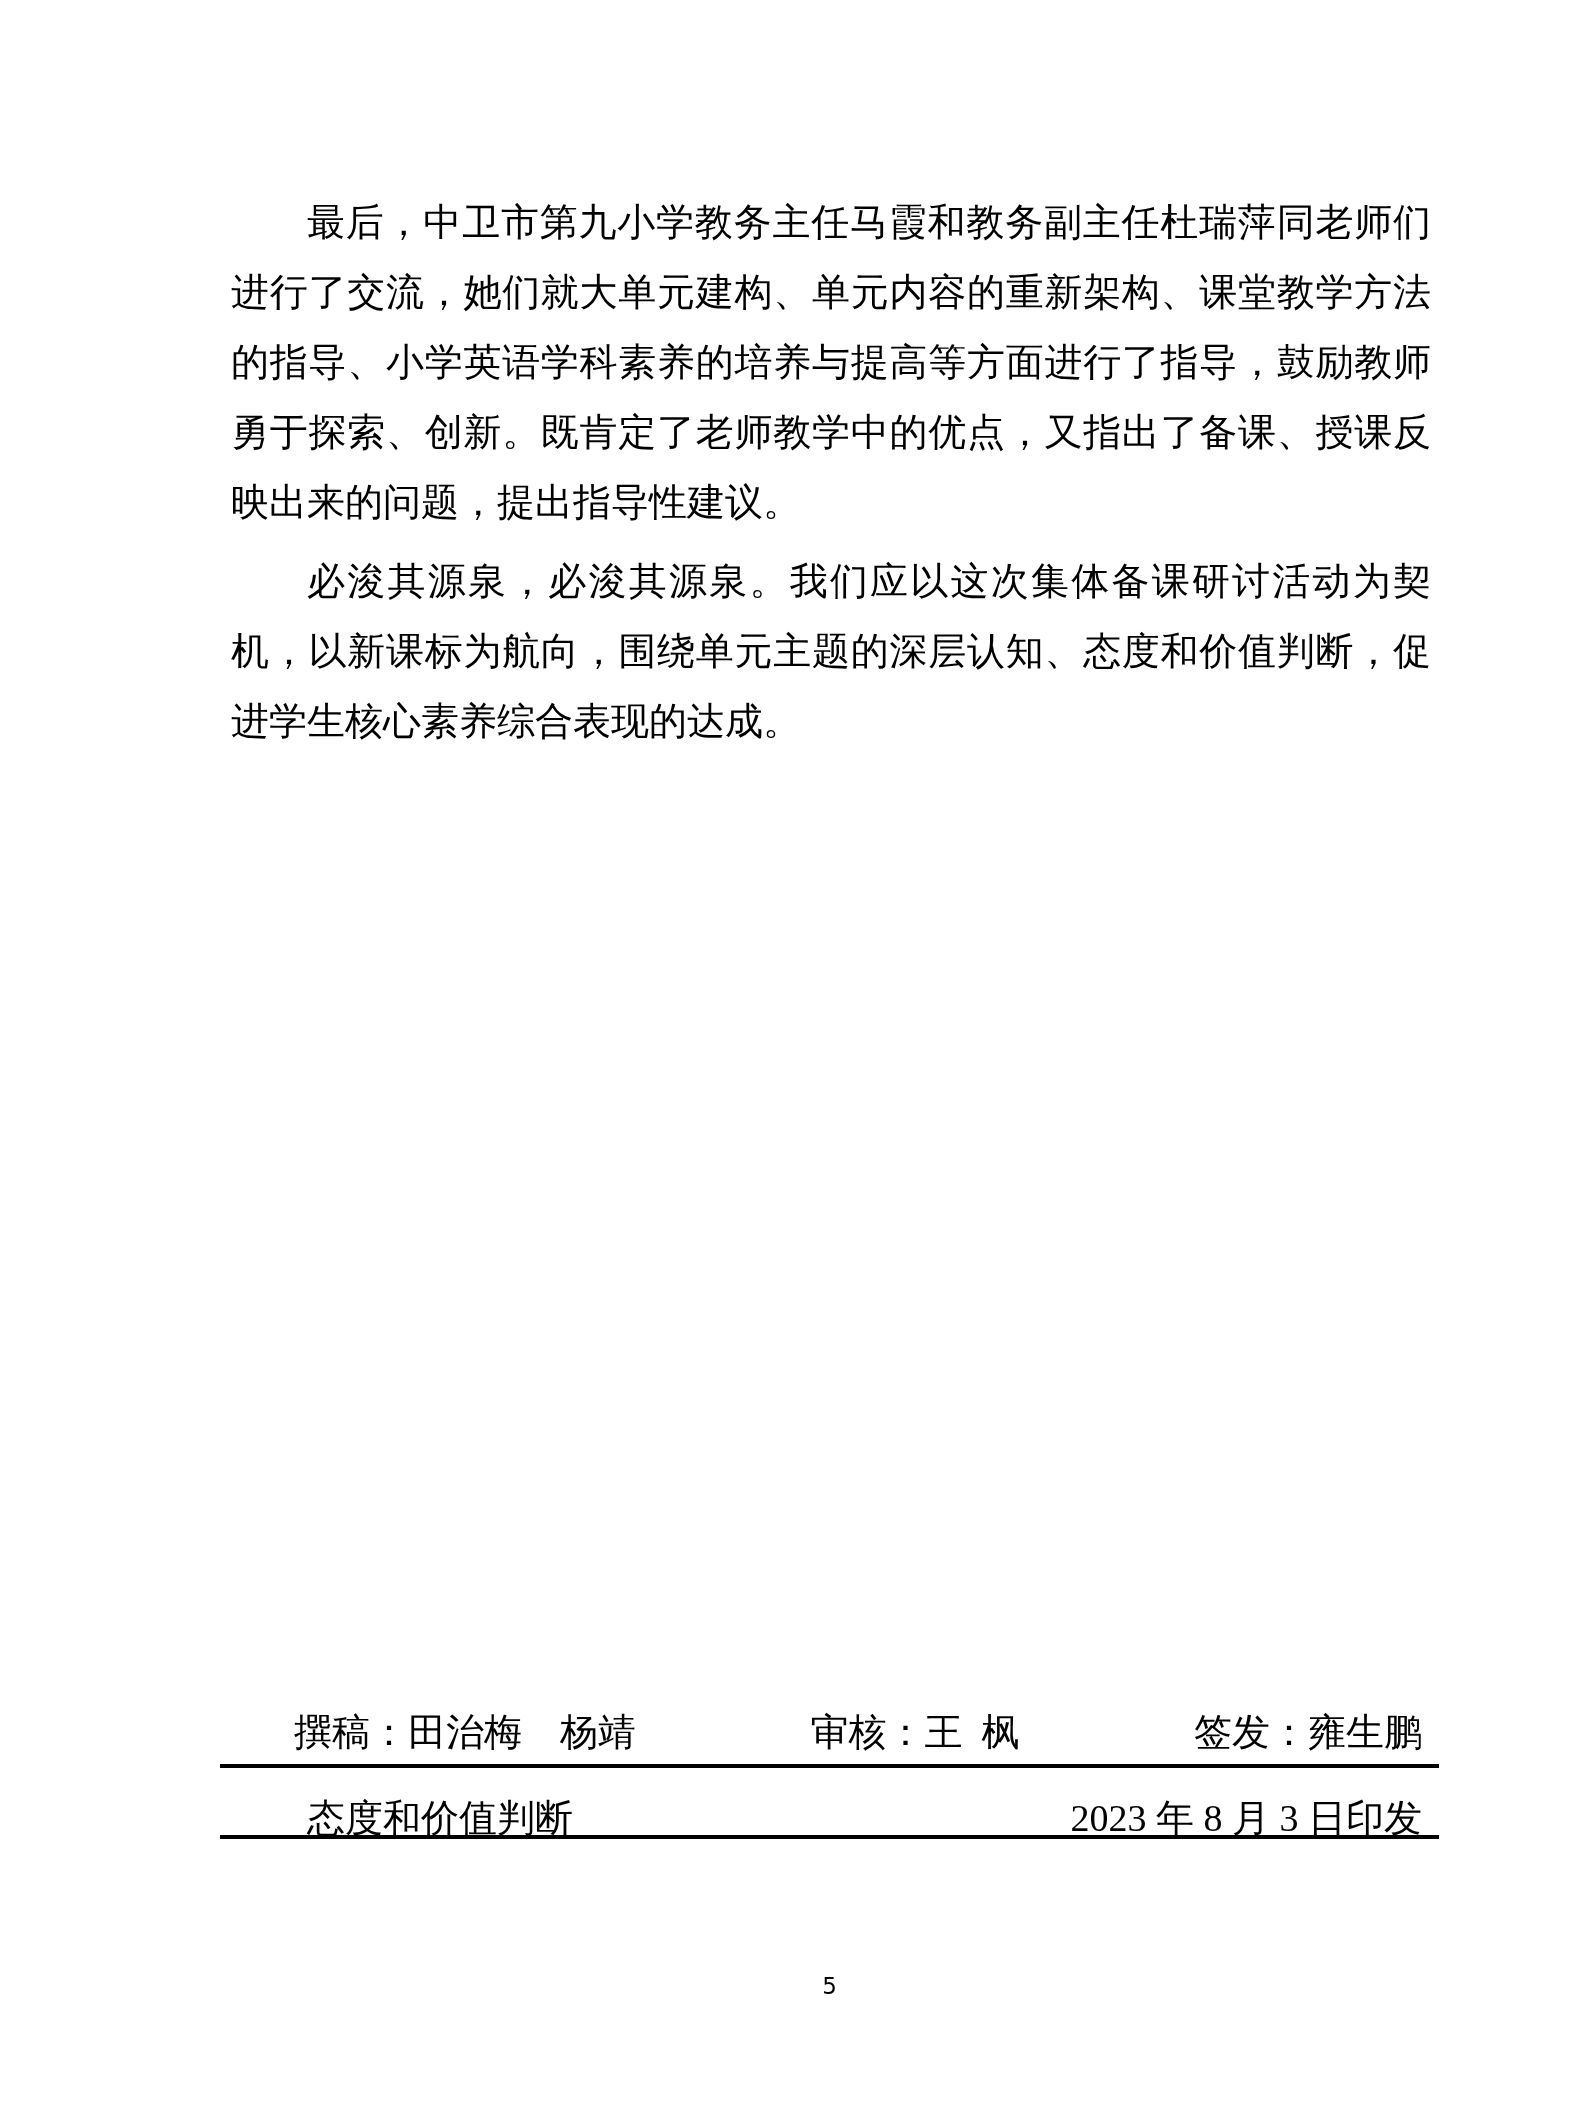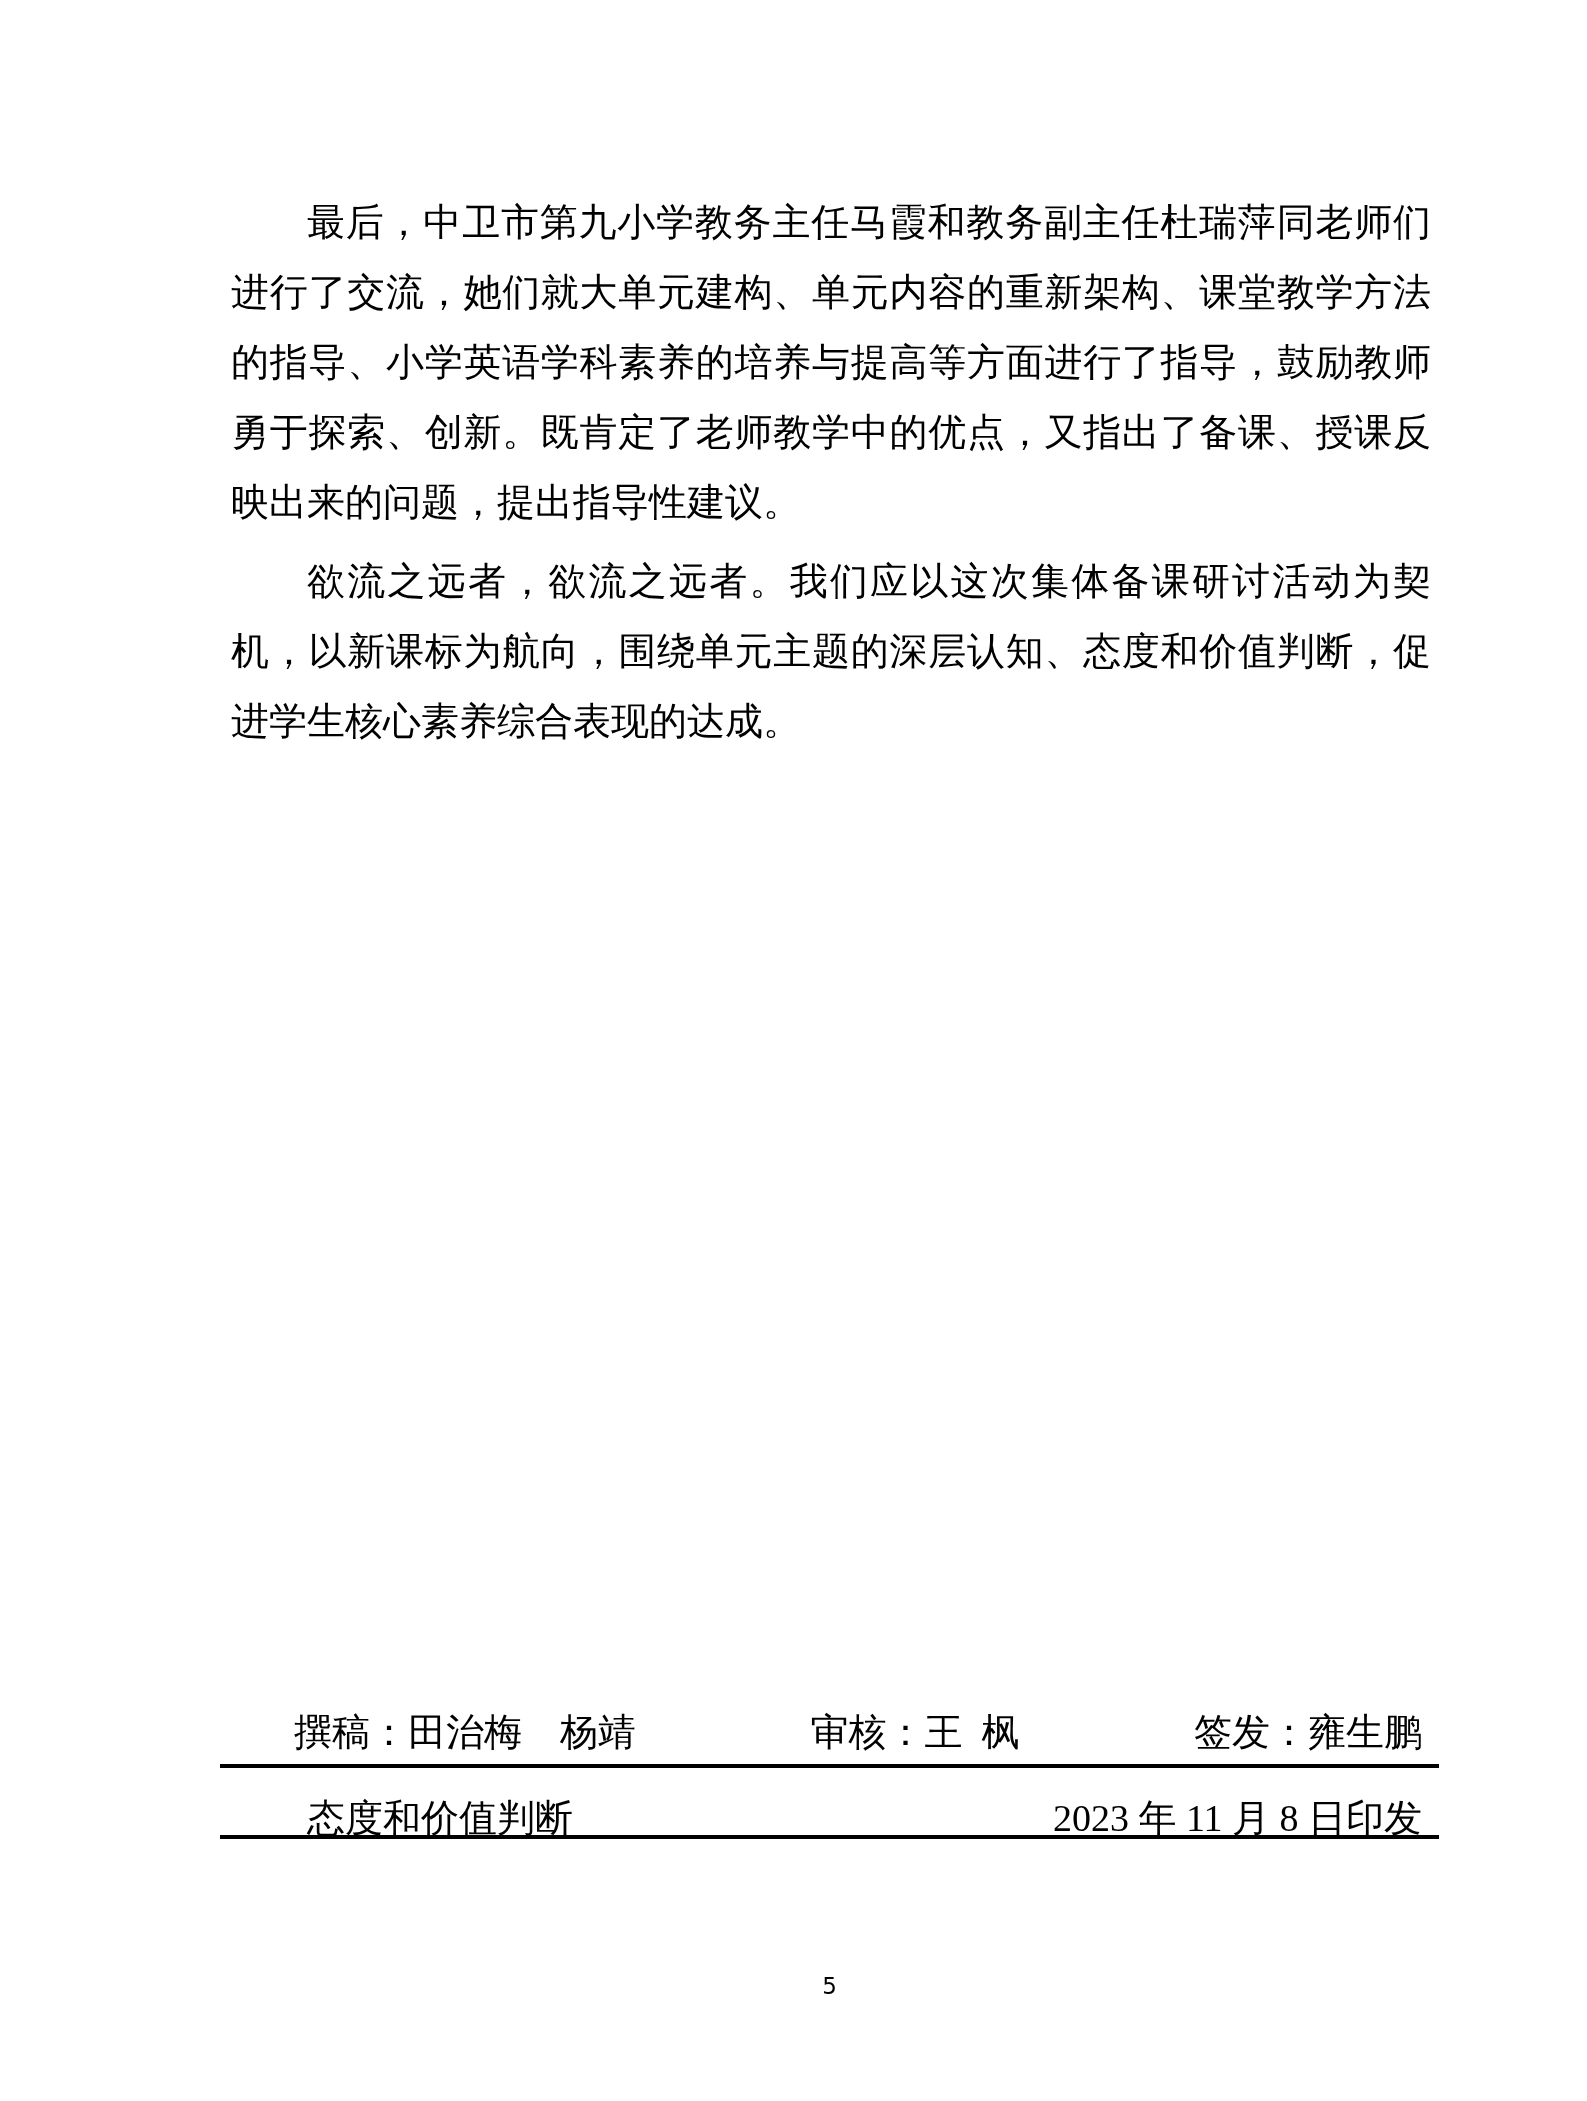--- a/index.html
+++ b/index.html
@@ -76,35 +76,35 @@
     line-height: 28px;
   }
 </style>
 </head>
 <body>
 
 <div class="page">
 
   <div class="body-text">
     <p>最后，中卫市第九小学教务主任马霞和教务副主任杜瑞萍同老师们进行了交流，她们就大单元建构、单元内容的重新架构、课堂教学方法的指导、小学英语学科素养的培养与提高等方面进行了指导，鼓励教师勇于探索、创新。既肯定了老师教学中的优点，又指出了备课、授课反映出来的问题，提出指导性建议。</p>
-    <p>欲流之远者，欲流之远者。我们应以这次集体备课研讨活动为契机，以新课标为航向，围绕单元主题的深层认知、态度和价值判断，促进学生核心素养综合表现的达成。</p>
+    <p>必浚其源泉，必浚其源泉。我们应以这次集体备课研讨活动为契机，以新课标为航向，围绕单元主题的深层认知、态度和价值判断，促进学生核心素养综合表现的达成。</p>
   </div>
 
   <div class="footer">
     <div class="credits-row">
       <span>撰稿：田治梅　杨靖</span>
       <span>审核：王  枫</span>
       <span>签发：雍生鹏</span>
     </div>
 
     <div class="rule rule-top"></div>
 
     <div class="org-row">
       <span>态度和价值判断</span>
-      <span>2023 年 11 月 8 日印发</span>
+      <span>2023 年 8 月 3 日印发</span>
     </div>
 
     <div class="rule rule-bottom"></div>
   </div>
 
   <div class="page-number">5</div>
 
 </div>
 
 </body></html>

